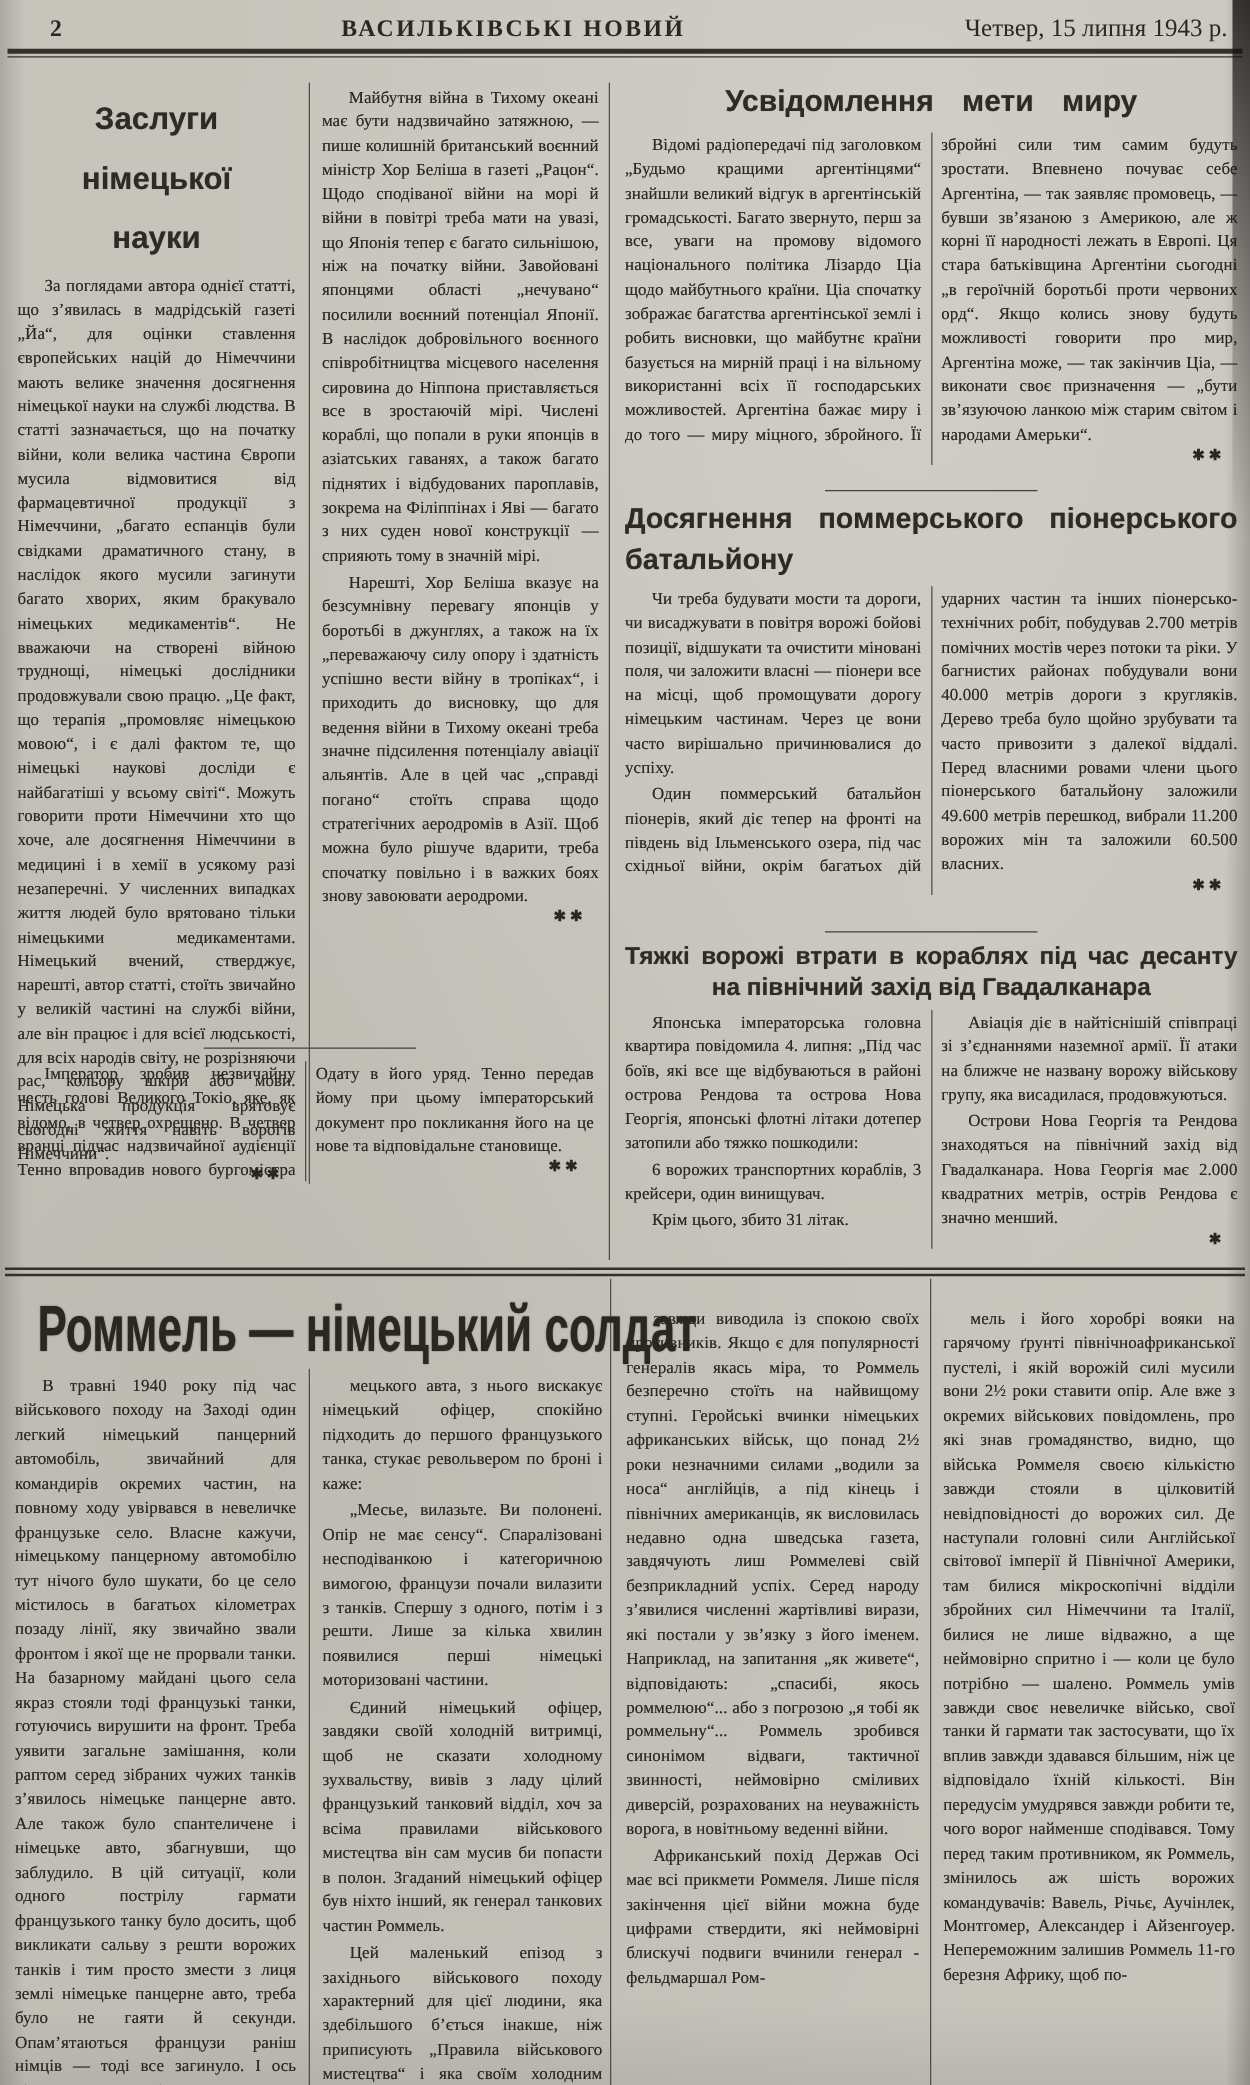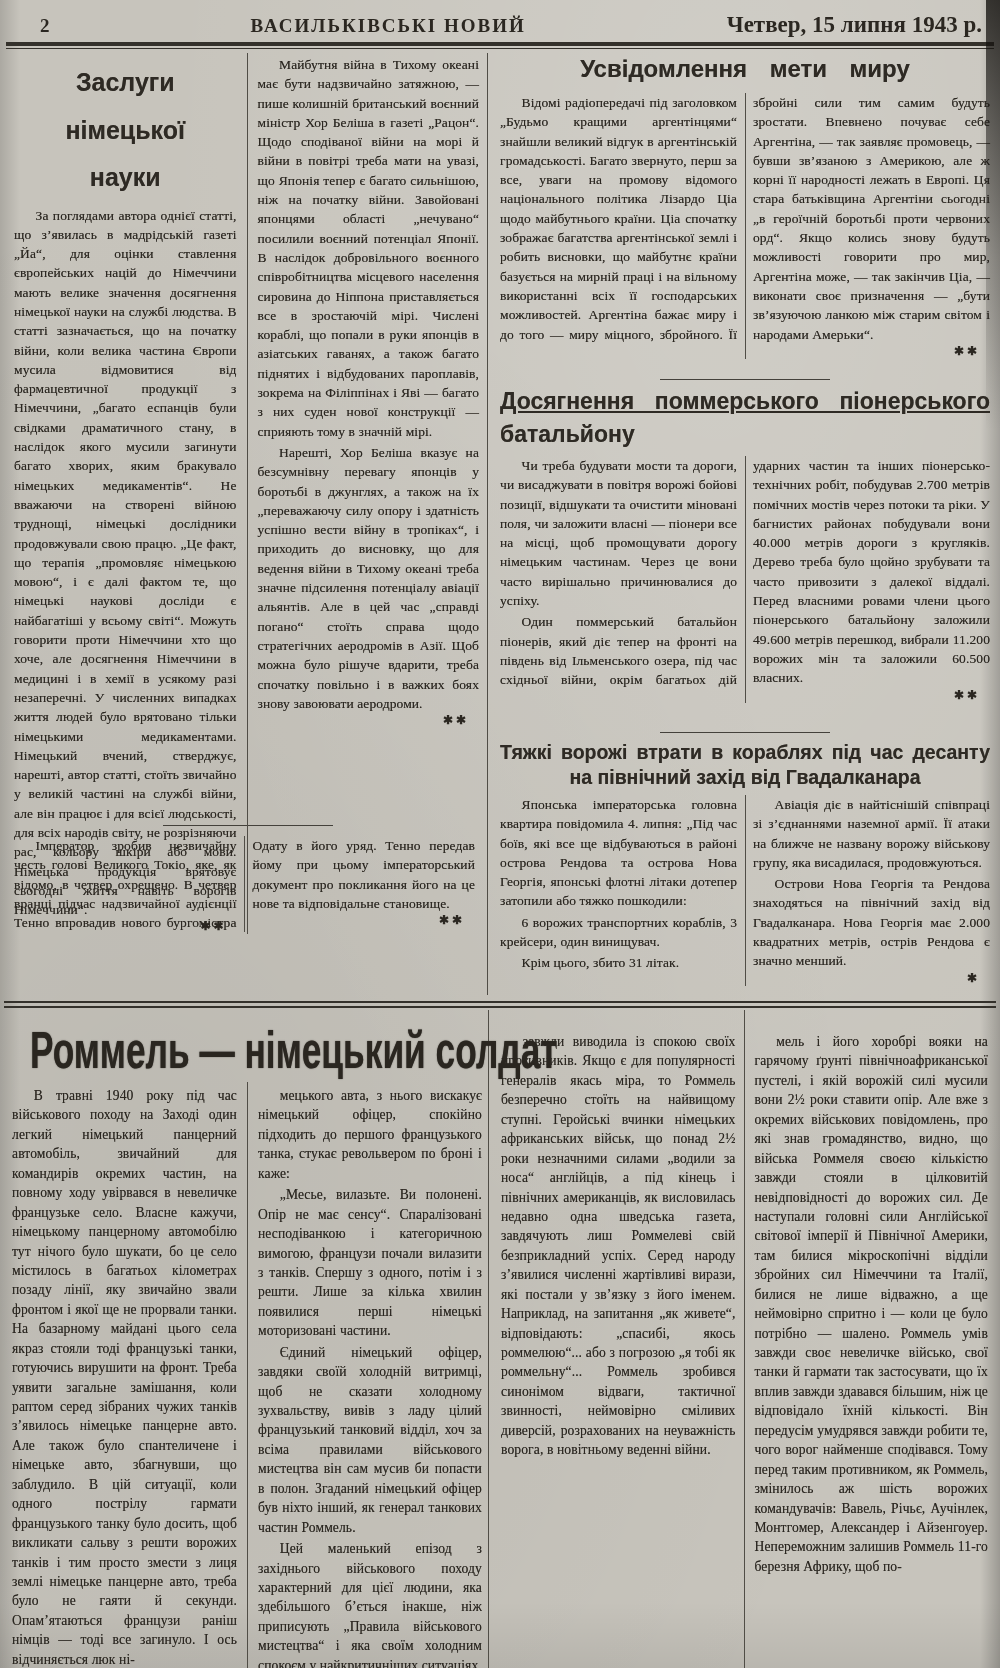--- a/index.html
+++ b/index.html
@@ -22,21 +22,21 @@
     background:linear-gradient(180deg, rgba(20,18,15,0.8), rgba(20,18,15,0.25) 60%, transparent);
     pointer-events:none;
   }
   
   .masthead-row{
     display:flex;align-items:baseline;justify-content:space-between;
     padding:12px 18px 4px 40px;
   }
   .page-number{font-size:19px;font-weight:700;}
   .masthead{font-size:19px;font-weight:700;letter-spacing:2px;font-family:"Liberation Serif",serif;}
-  .issue-date{font-size:23px;font-weight:700;}
+  .issue-date{font-size:20px;font-weight:400;}
   .header-rule{margin:0 6px;border-top:4px solid #34312b;border-bottom:1.5px solid #34312b;height:2px;}
   
   p.body-par{
     margin:0;padding:0;
     font-size:13.5px;line-height:1.43;
     text-align:justify;text-indent:1.6em;
     letter-spacing:.1px;
     text-shadow:0 0 .5px rgba(30,26,20,.55);
   }
   p.body-par + p.body-par{margin-top:2px;}
@@ -45,34 +45,34 @@
     padding-right:10px;color:#2b2721;font-weight:700;
   }
   .art-title{
     font-family:"Liberation Sans","DejaVu Sans",sans-serif;
     font-weight:700;color:#2e2a24;
     text-shadow:0 0 .6px rgba(30,26,20,.5);
     margin:0 0 10px 0;
   }
   .sep-rule{width:170px;margin:8px auto;border-top:1.5px solid #44413b;}
   
-  .top-zone{display:grid;grid-template-columns:488px 1fr;height:942px;margin-top:4px;}
+  .top-zone{display:grid;grid-template-columns:488px 1fr;height:942px;margin-top:20px;}
   .left-zone{border-right:1.5px solid #504d46;padding-left:8px;}
   .top-left-cols{display:grid;grid-template-columns:1fr 1fr;height:764px;}
   .col-science{border-right:1px solid #504d46;padding:6px 10px 0 6px;}
   .col-belisha{padding:2px 8px 0 10px;}
   .title-science{font-size:25px;text-align:center;line-height:1.9;margin-bottom:4px;}
   .title-belisha{font-size:23px;line-height:1.75;text-align:justify;text-align-last:justify;margin-bottom:10px;}
   .tokyo-article{padding:2px 12px 0 6px;}
   .title-tokyo{font-size:17px;font-weight:700;letter-spacing:1px;text-align:center;line-height:1.8;margin-bottom:6px;}
   .right-zone{padding:0 10px 0 12px;display:flex;flex-direction:column;}
   .art-peace{height:318px;}
   .title-peace{font-size:24px;text-align:center;word-spacing:16px;margin:2px 0 10px 0;}
   .art-pioneer{height:336px;}
-  .title-pioneer-l1{font-size:23px;text-align:justify;text-align-last:justify;display:block;text-decoration:underline;}
+  .title-pioneer-l1{font-size:23px;text-align:justify;text-align-last:justify;display:block;}
   .title-pioneer-l2{font-size:23px;text-align:left;display:block;margin-top:6px;}
   .title-pioneer{margin-bottom:8px;}
   .art-guadal{flex:1;}
   .title-guadal-l1{font-size:19.5px;display:block;text-align:justify;text-align-last:justify;}
   .title-guadal-l2{font-size:19.5px;display:block;text-align:center;margin-top:2px;}
   .title-guadal{margin-bottom:6px;}
   .twocol{
     column-count:2;column-gap:16px;
     column-rule:1px solid #504d46;
   }
@@ -196,19 +196,20 @@
           <p class="body-par">мецького авта, з нього вискакує німецький офіцер, спокійно підходить до першого французького танка, стукає револьвером по броні і каже:</p>
           <p class="body-par">„Месье, вилазьте. Ви полонені. Опір не має сенсу“. Спаралізовані несподіванкою і категоричною вимогою, французи почали вилазити з танків. Спершу з одного, потім і з решти. Лише за кілька хвилин появилися перші німецькі моторизовані частини.</p>
           <p class="body-par">Єдиний німецький офіцер, завдяки своїй холодній витримці, щоб не сказати холодному зухвальству, вивів з ладу цілий французький танковий відділ, хоч за всіма правилами військового мистецтва він сам мусив би попасти в полон. Згаданий німецький офіцер був ніхто інший, як генерал танкових частин Роммель.</p>
           <p class="body-par">Цей маленький епізод з західнього військового походу характерний для цієї людини, яка здебільшого б’ється інакше, ніж приписують „Правила військового мистецтва“ і яка своїм холодним спокоєм у найкритичніших ситуаціях</p>
         </div>
       </div>
     </div>
     <div class="rommel-right">
       <div class="rommel-c3">
         <p class="body-par">завжди виводила із спокою своїх противників. Якщо є для популярності генералів якась міра, то Роммель безперечно стоїть на найвищому ступні. Геройські вчинки німецьких африканських військ, що понад 2½ роки незначними силами „водили за носа“ англійців, а під кінець і північних американців, як висловилась недавно одна шведська газета, завдячують лиш Роммелеві свій безприкладний успіх. Серед народу з’явилися численні жартівливі вирази, які постали у зв’язку з його іменем. Наприклад, на запитання „як живете“, відповідають: „спасибі, якось роммелюю“... або з погрозою „я тобі як роммельну“... Роммель зробився синонімом відваги, тактичної звинності, неймовірно сміливих диверсій, розрахованих на неуважність ворога, в новітньому веденні війни.</p>
+        <p class="body-par">Африканський похід Держав Осі має всі прикмети Роммеля. Лише після закінчення цієї війни можна буде цифрами ствердити, які неймовірні блискучі подвиги вчинили генерал - фельдмаршал Ром-</p>
       </div>
       <div class="rommel-c4">
         <p class="body-par">мель і його хоробрі вояки на гарячому ґрунті північноафриканської пустелі, і якій ворожій силі мусили вони 2½ роки ставити опір. Але вже з окремих військових повідомлень, про які знав громадянство, видно, що війська Роммеля своєю кількістю завжди стояли в цілковитій невідповідності до ворожих сил. Де наступали головні сили Англійської світової імперії й Північної Америки, там билися мікроскопічні відділи збройних сил Німеччини та Італії, билися не лише відважно, а ще неймовірно спритно і — коли це було потрібно — шалено. Роммель умів завжди своє невеличке військо, свої танки й гармати так застосувати, що їх вплив завжди здавався більшим, ніж це відповідало їхній кількості. Він передусім умудрявся завжди робити те, чого ворог найменше сподівався. Тому перед таким противником, як Роммель, змінилось аж шість ворожих командувачів: Вавель, Річьє, Аучінлек, Монтгомер, Александер і Айзенгоуер. Непереможним залишив Роммель 11-го березня Африку, щоб по-</p>
       </div>
     </div>
   </section>
 </div>
 
 </body></html>

